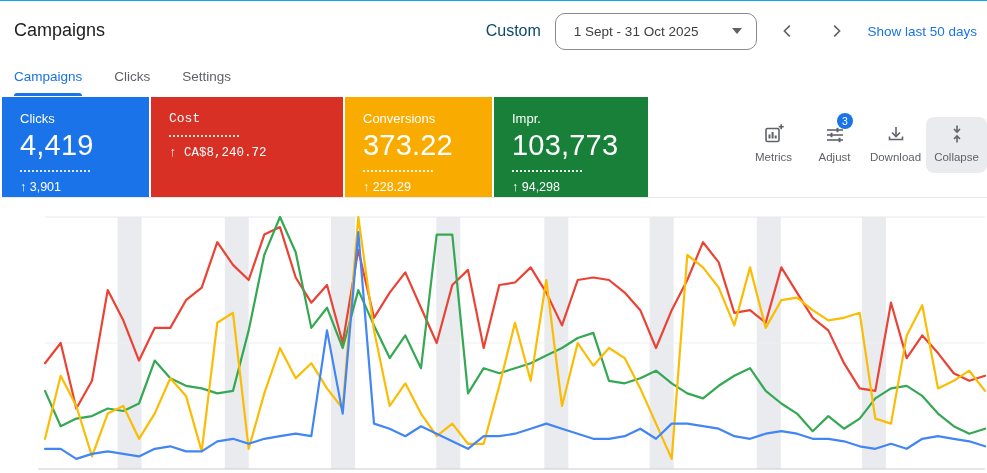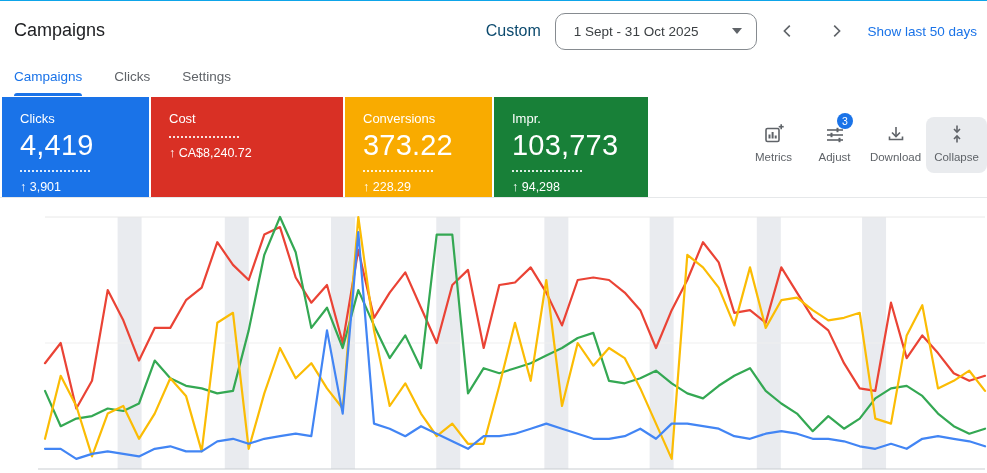--- a/index.html
+++ b/index.html
@@ -85,21 +85,21 @@
     <div class="tab">Settings</div>
   </div>
 
   <div class="cards">
     <div class="card c0" style="background: rgb(26, 115, 232);">
       <div class="lbl">Clicks</div>
       <div class="val">4,419</div>
       <div class="sep"></div>
       <div class="delta"><span>↑</span> <span>3,901</span></div>
     </div>
-    <div class="card c1" style="background: rgb(217, 48, 37);">
+    <div class="card c1" style="background: rgb(217, 48, 37); font-family: Liberation Mono, monospace;">
       <div class="lbl">Cost</div>
       <div class="sep"></div>
       <div class="delta"><span>↑</span> <span>CA$8,240.72</span></div>
     </div>
     <div class="card c2" style="background: rgb(249, 171, 0);">
       <div class="lbl">Conversions</div>
       <div class="val">373.22</div>
       <div class="sep"></div>
       <div class="delta"><span>↑</span> <span>228.29</span></div>
     </div>

